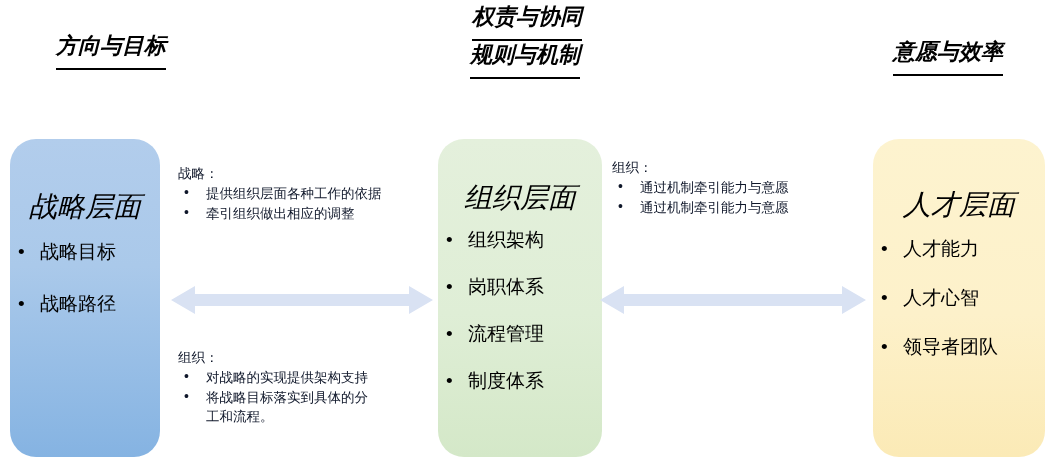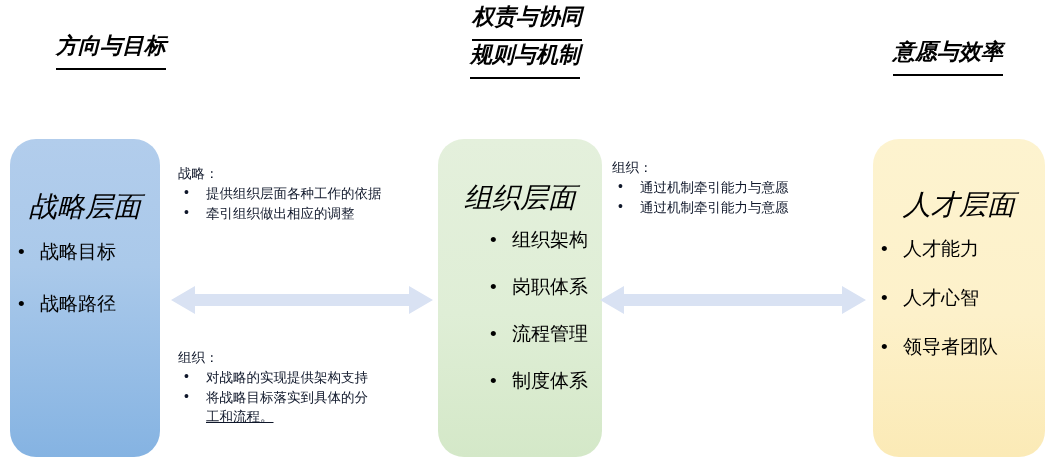--- a/index.html
+++ b/index.html
@@ -78,21 +78,21 @@
   #pillar-strategy .pillar-title { margin-top: 52px; }
   #pillar-strategy ul { margin-top: 19px; }
   #pillar-strategy li { margin-bottom: 33px; }
 
   #pillar-org {
     left: 438px; top: 139px; width: 164px; height: 318px;
     background: linear-gradient(to bottom, #e4f0dc 0%, #dfeed6 55%, #d4e8c8 100%);
   }
   #pillar-org .pillar-title { margin-top: 43px; }
   #pillar-org ul { margin-top: 16px; }
-  #pillar-org li { margin-bottom: 28px; margin-left: 44px; }
+  #pillar-org li { margin-bottom: 28px; }
 
   #pillar-talent {
     left: 873px; top: 139px; width: 172px; height: 318px;
     background: linear-gradient(to bottom, #fdf3cf 0%, #fdf1ca 55%, #fbeab6 100%);
   }
   #pillar-talent .pillar-title { margin-top: 50px; }
   #pillar-talent ul { margin-top: 18px; }
   #pillar-talent li { margin-bottom: 30px; }
 
   
@@ -125,21 +125,21 @@
     padding-left: 28px;
     margin-bottom: 1px;
   }
   .note li::before {
     content: "\2022";
     position: absolute;
     left: 6px;
     top: -1px;
     font-size: 14px;
   }
-  .note li .wrap2 { display: block; text-decoration: underline; }
+  .note li .wrap2 { display: block; }
 
   #note-strategy-top { left: 178px; top: 164px; width: 260px; }
   #note-org-bottom   { left: 178px; top: 348px; width: 250px; }
   #note-org-top      { left: 612px; top: 158px; width: 268px; }
   #note-talent-bottom{ left: 612px; top: 348px; width: 275px; }
 </style>
 </head>
 <body>
 
 <div id="canvas">

